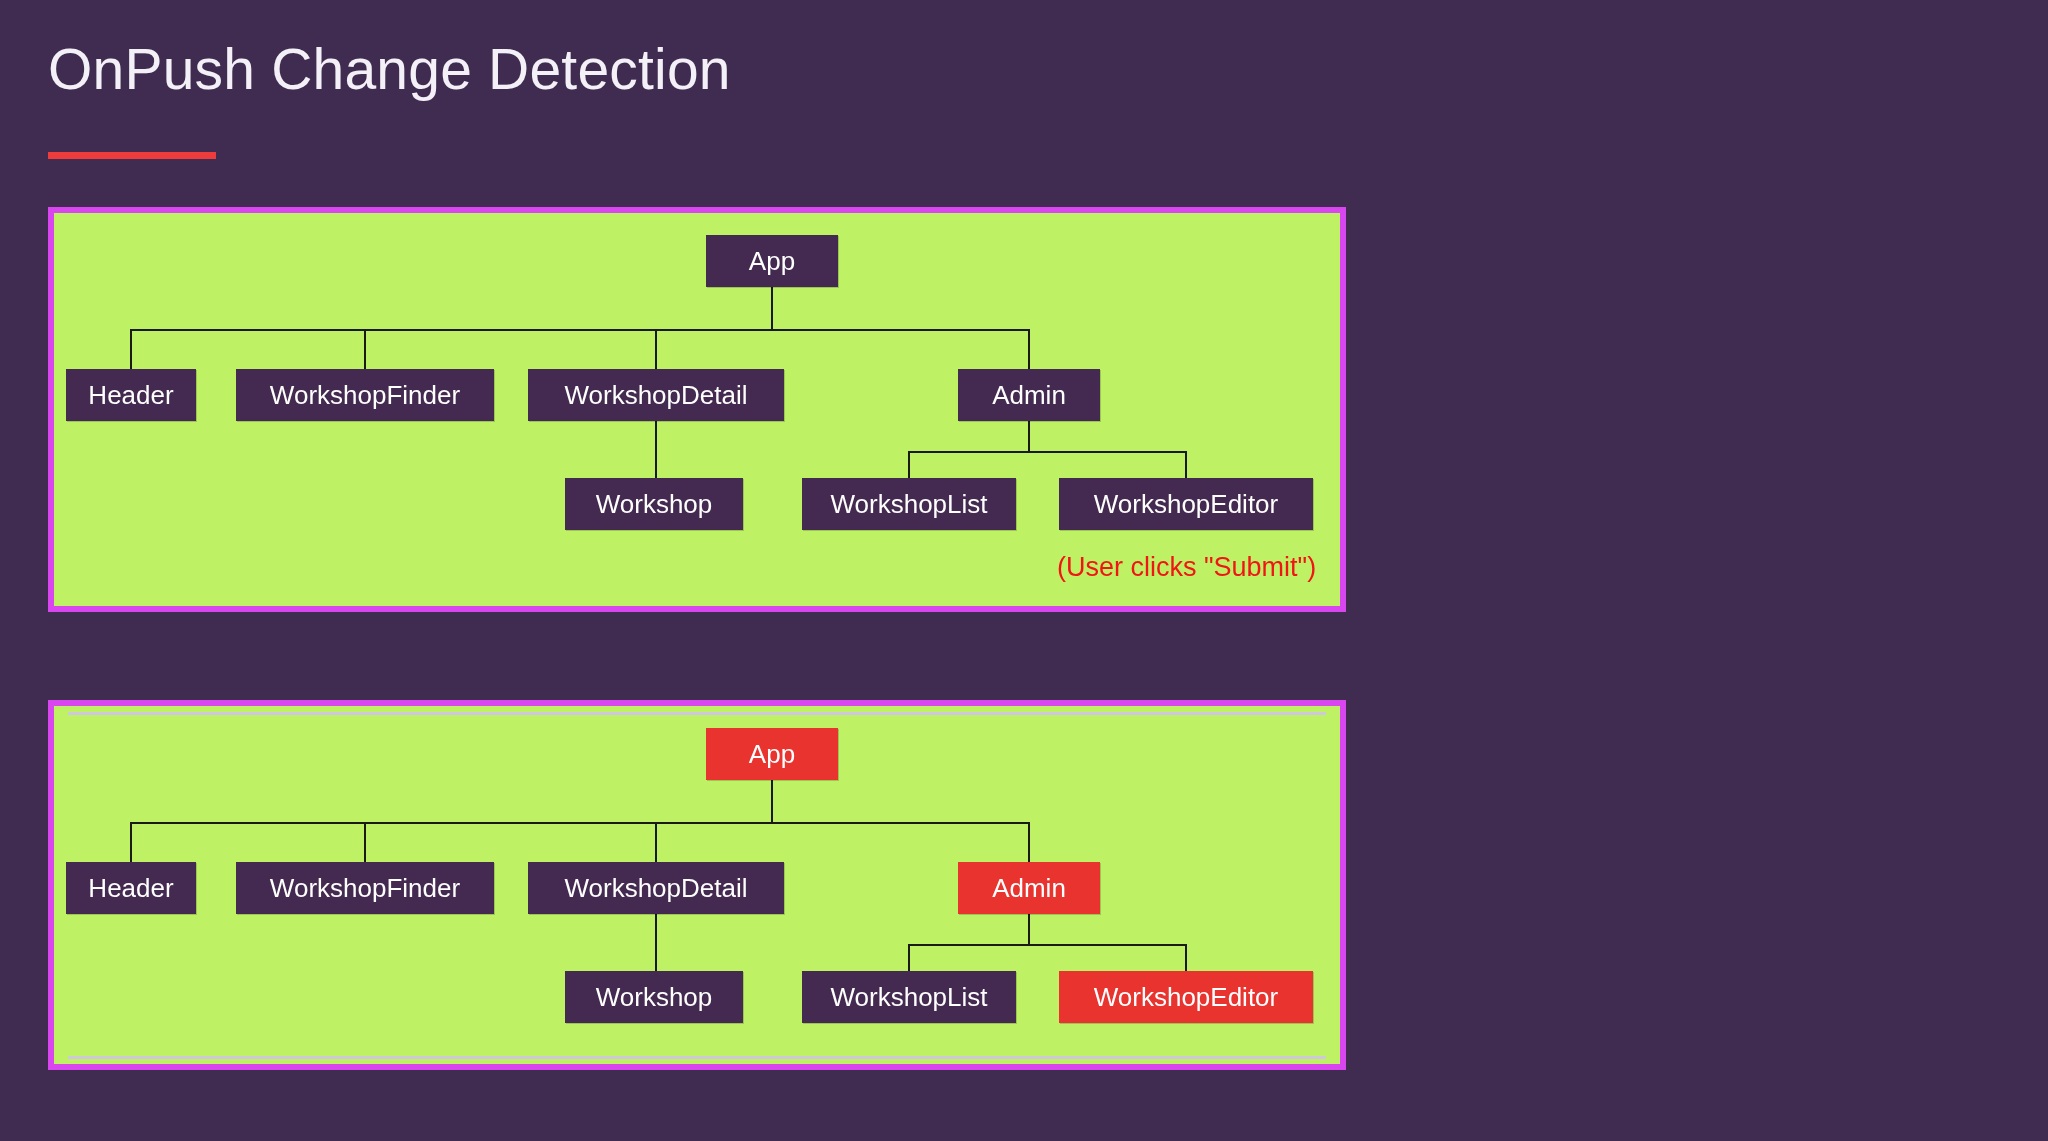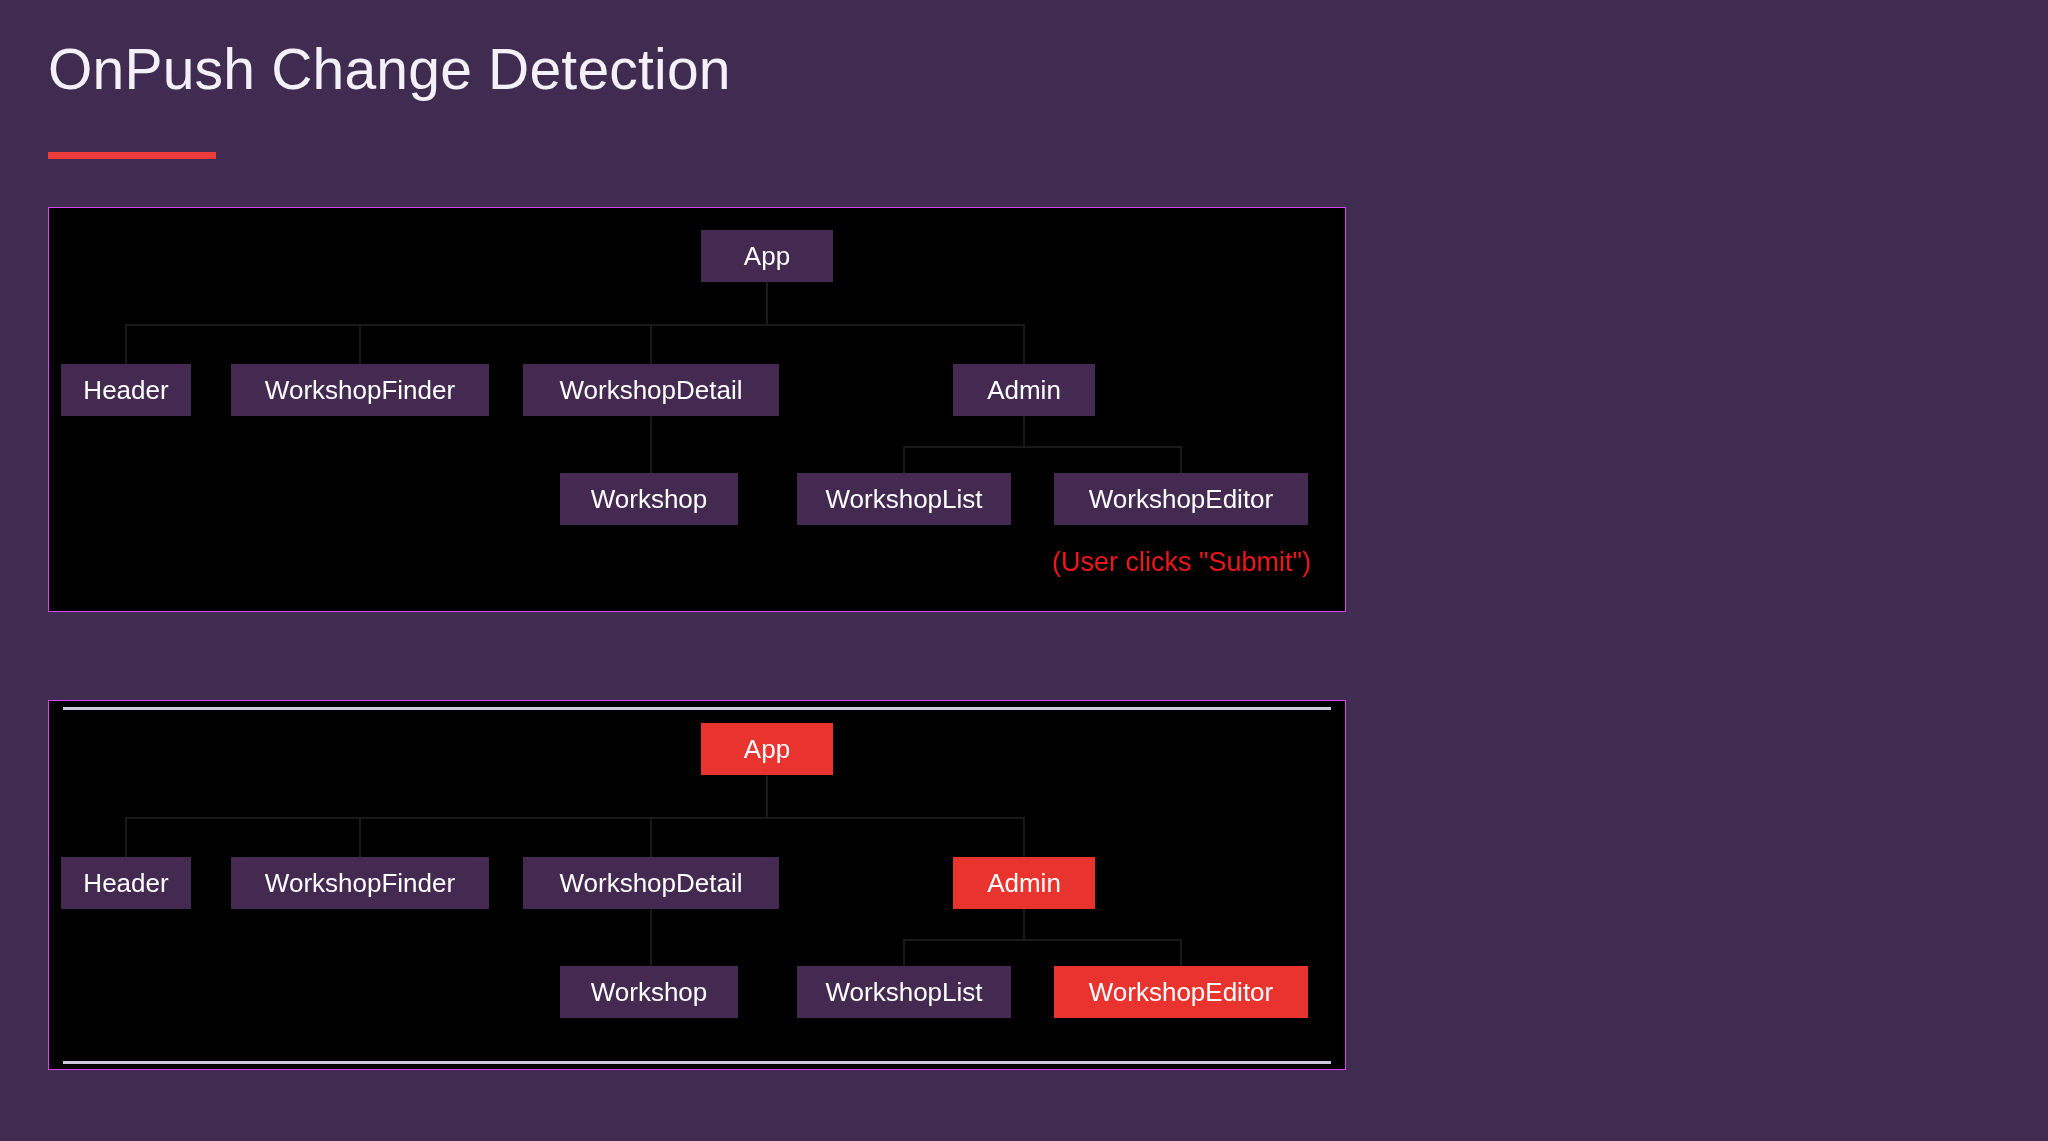--- a/index.html
+++ b/index.html
@@ -31,22 +31,22 @@
     left: 48px;
     top: 152px;
     width: 168px;
     height: 7px;
     background: #EE3B3B;
   }
 
   
   .panel {
     position: absolute;
-    background: #000000;
-    border: 1px solid #d946ef;
+    background: #bef264;
+    border: 6px solid #d946ef;
   }
   #panel-before { left: 48px; top: 207px; width: 1298px; height: 405px; }
   #panel-after  { left: 48px; top: 700px; width: 1298px; height: 370px; }
 
   #panel-after::before {
     content: "";
     position: absolute;
     left: 14px; right: 14px; top: 6px;
     height: 3px;
     background: #CFC7DE;

